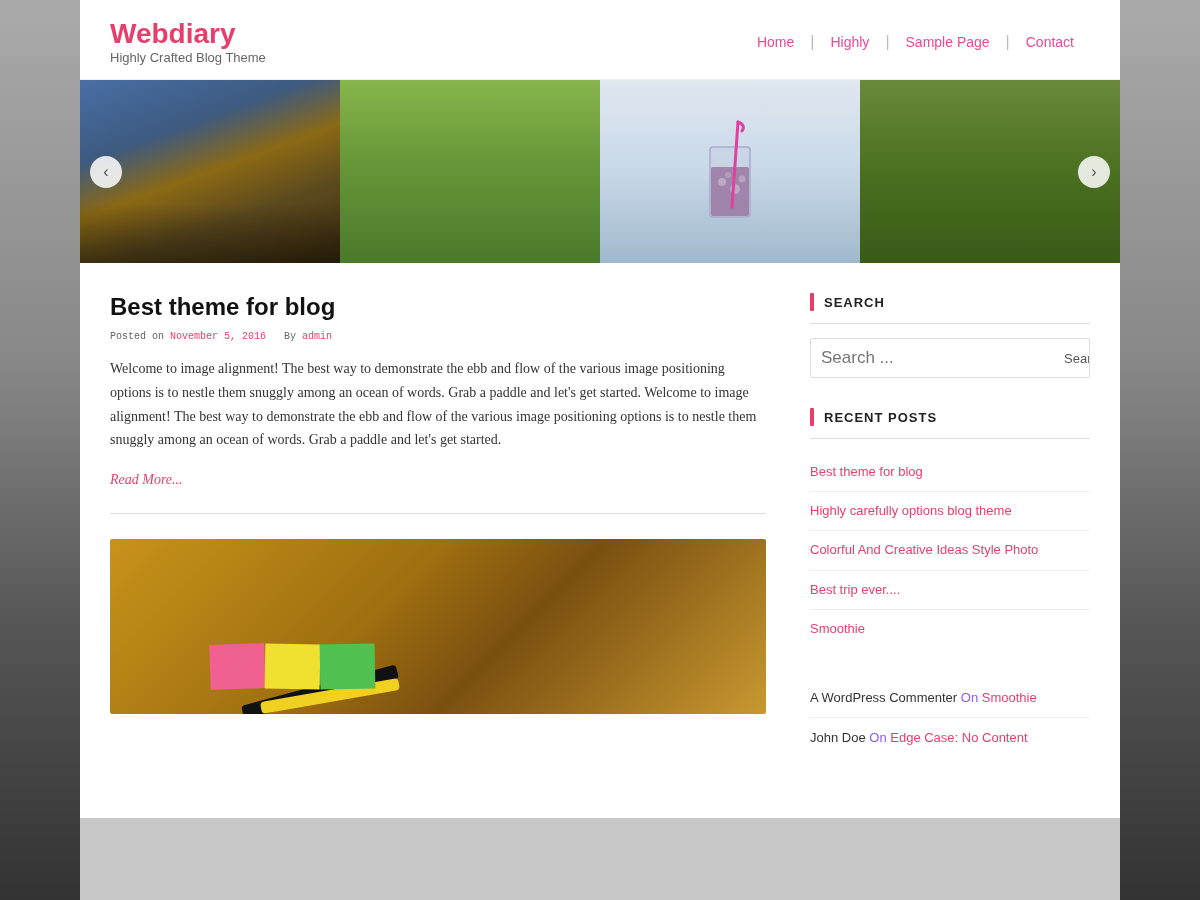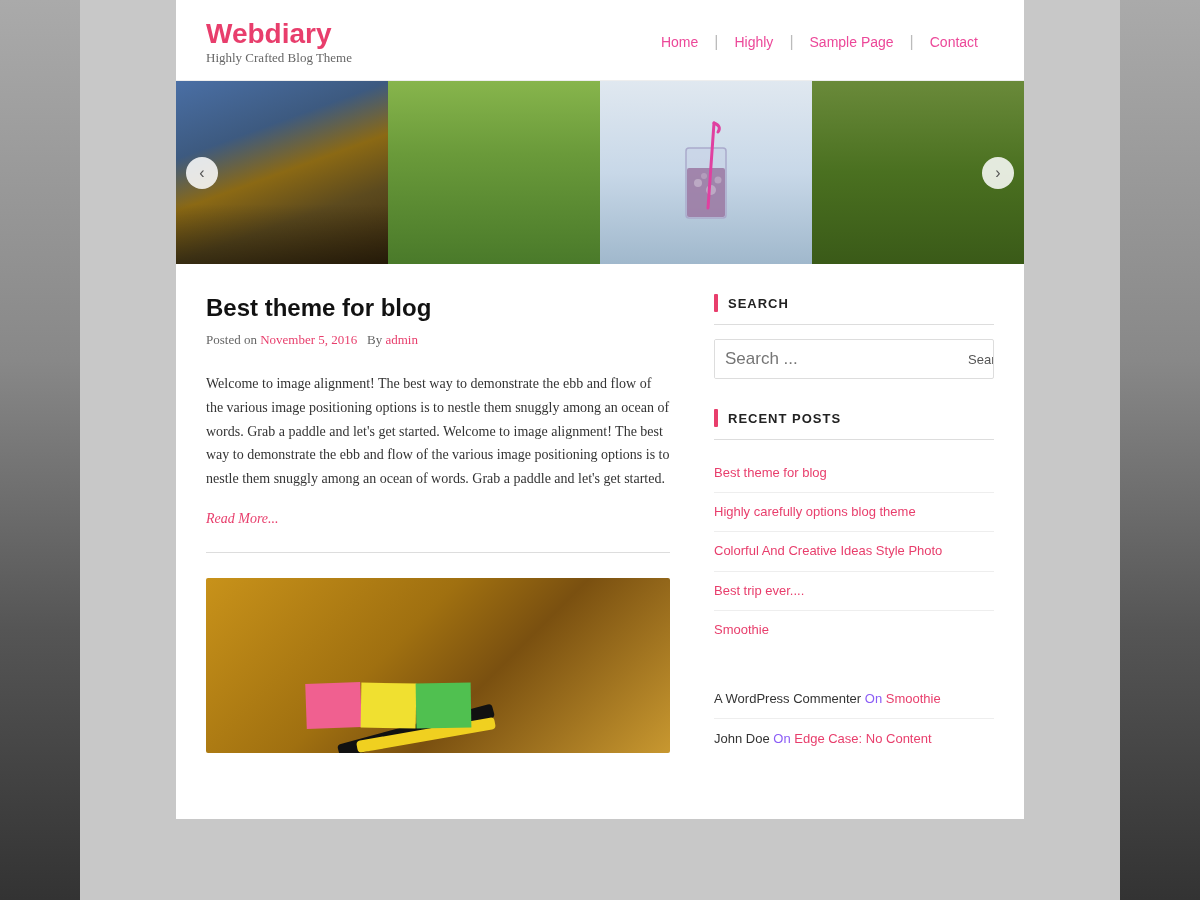--- a/index.html
+++ b/index.html
@@ -4,21 +4,21 @@
   <style>
     * { margin: 0; padding: 0; box-sizing: border-box; }
     body {
       background-color: #c8c8c8;
       font-family: Georgia, 'Times New Roman', serif;
       font-size: 14px;
       color: #333;
     }
 
     .page-wrapper {
-      width: 848px;
+      width: 1040px;
       margin: 0 auto;
       background: #fff;
       position: relative;
     }
 
     
     .site-header {
       padding: 18px 30px 14px 30px;
       border-bottom: 1px solid #eee;
       display: flex;
@@ -28,21 +28,21 @@
     .site-branding .site-title {
       font-size: 28px;
       font-weight: bold;
       color: #e83e6c;
       font-family: Arial, sans-serif;
       text-decoration: none;
     }
     .site-branding .site-tagline {
       font-size: 13px;
       color: #666;
-      font-family: Liberation Serif, serif;
+      font-family: Liberation Sans, sans-serif;
     }
 
     
     .main-nav {
       display: flex;
       align-items: center;
       gap: 0;
       font-family: Arial, sans-serif;
       font-size: 14px;
     }
@@ -143,24 +143,24 @@
 
     
     .article-title {
       font-size: 24px;
       font-weight: bold;
       color: #111;
       margin-bottom: 10px;
       font-family: Arial, sans-serif;
     }
     .article-meta {
-      font-size: 13px;
+      font-size: 10px;
       color: #666;
-      margin-bottom: 24px;
-      font-family: Liberation Serif, serif;
+      margin-bottom: 15px;
+      font-family: Liberation Mono, monospace;
     }
     .article-meta .posted-on-label { color: #666; }
     .article-meta .post-date {
       color: #e83e6c;
       text-decoration: none;
     }
     .article-meta .author {
       color: #e83e6c;
       text-decoration: none;
     }

